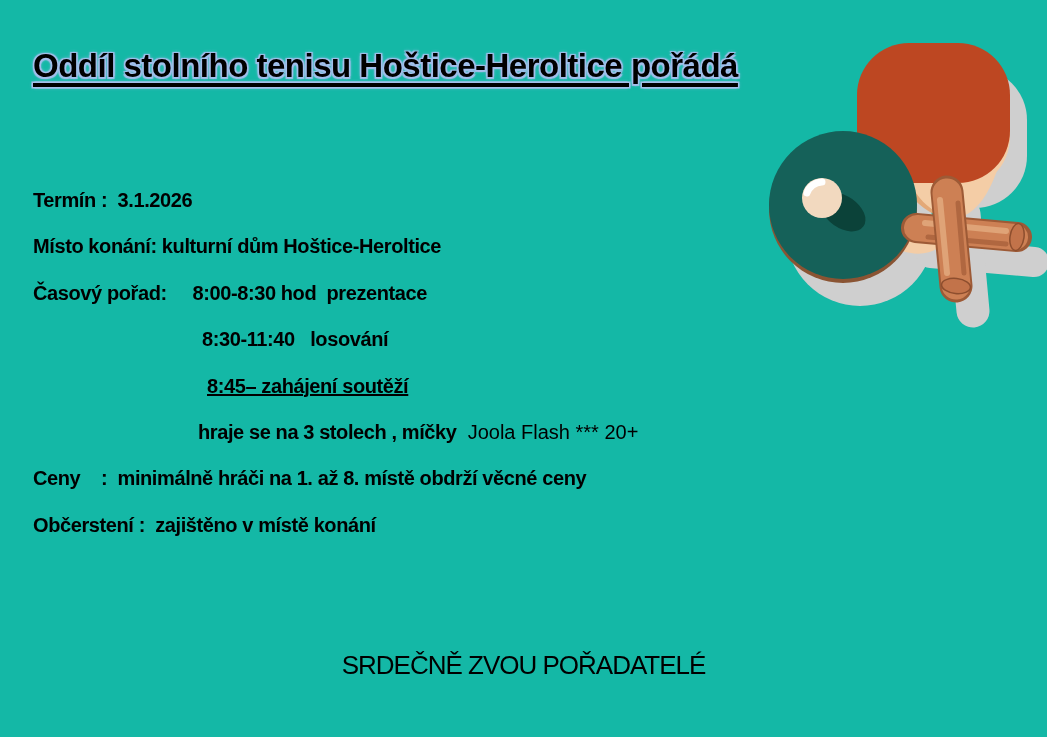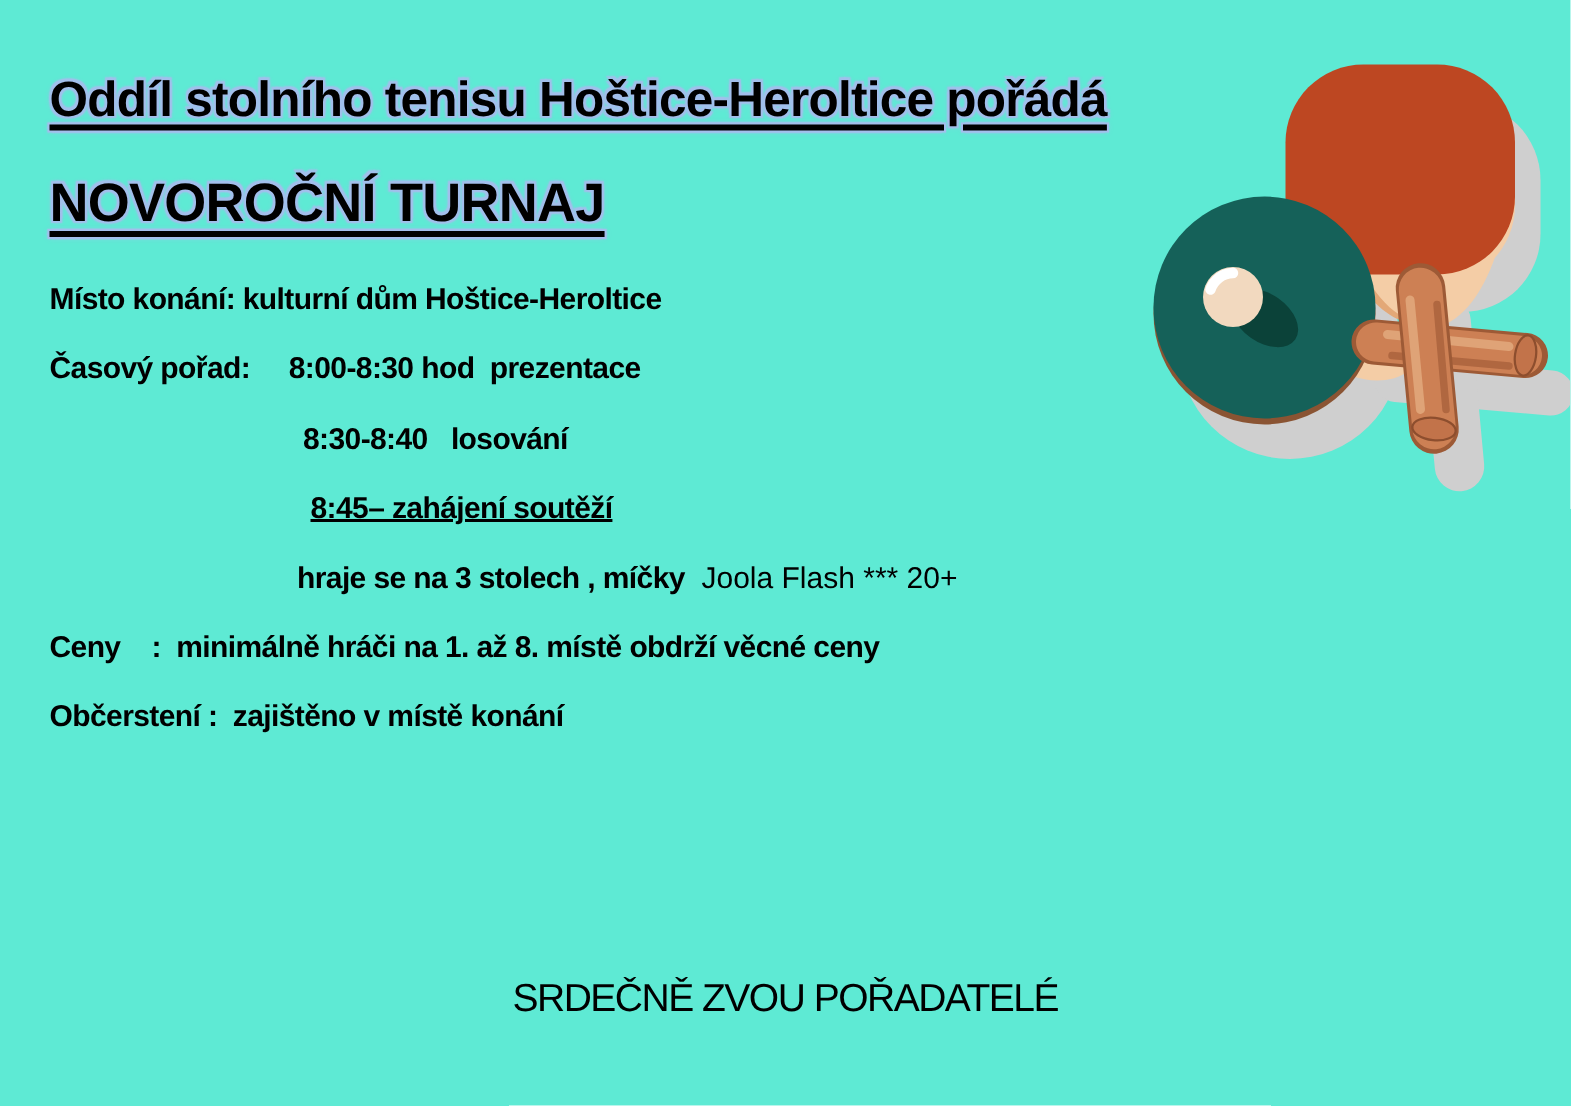--- a/index.html
+++ b/index.html
@@ -1,17 +1,17 @@
 <!DOCTYPE html>
 <html><head>
 <meta charset="utf-8">
 <style>
   html,body { margin:0; padding:0; background:#ffffff; }
   .page {
-    position:relative; width:1047px; height:737px; background:#5eead4;
+    position:relative; width:1047px; height:737px; background:#14b8a6;
     overflow:hidden; font-family:"Liberation Sans","DejaVu Sans",sans-serif;
     color:#000000;
   }
   .title {
     position:absolute; left:33px; font-weight:bold; line-height:1;
     white-space:pre; color:#000;
     text-decoration:underline; text-decoration-thickness:3.5px;
     text-shadow:
       -1.5px -1.5px 1px #a3bfec, 1.5px -1.5px 1px #a3bfec,
       -1.5px 1.5px 1px #a3bfec, 1.5px 1.5px 1px #a3bfec,
@@ -34,26 +34,26 @@
     white-space:pre;
   }
   .illustration { position:absolute; left:740px; top:15px; }
 </style>
 </head>
 <body>
 
 <div class="page">
 
   <div class="title title-1">Oddíl stolního tenisu Hoštice-Heroltice pořádá</div>
-  <div class="title title-2">NOVOROČNÍ TURNAJ</div>
 
   <div class="body-lines">
+    <div class="line">Termín :  3.1.2026</div>
     <div class="line">Místo konání: kulturní dům Hoštice-Heroltice</div>
     <div class="line">Časový pořad:     8:00-8:30 hod  prezentace</div>
-    <div class="line ind-a">8:30-8:40   losování</div>
+    <div class="line ind-a">8:30-11:40   losování</div>
     <div class="line ind-b">8:45– zahájení soutěží</div>
     <div class="line ind-c"><span>hraje se na 3 stolech , míčky</span><span class="regular">  Joola Flash *** 20+</span></div>
     <div class="line">Ceny    :  minimálně hráči na 1. až 8. místě obdrží věcné ceny</div>
     <div class="line">Občerstení :  zajištěno v místě konání</div>
   </div>
 
   <div class="footer-line">SRDEČNĚ ZVOU POŘADATELÉ</div>
 
   <svg class="illustration" width="307" height="330" viewBox="0 0 307 330" xmlns="http://www.w3.org/2000/svg">
 

